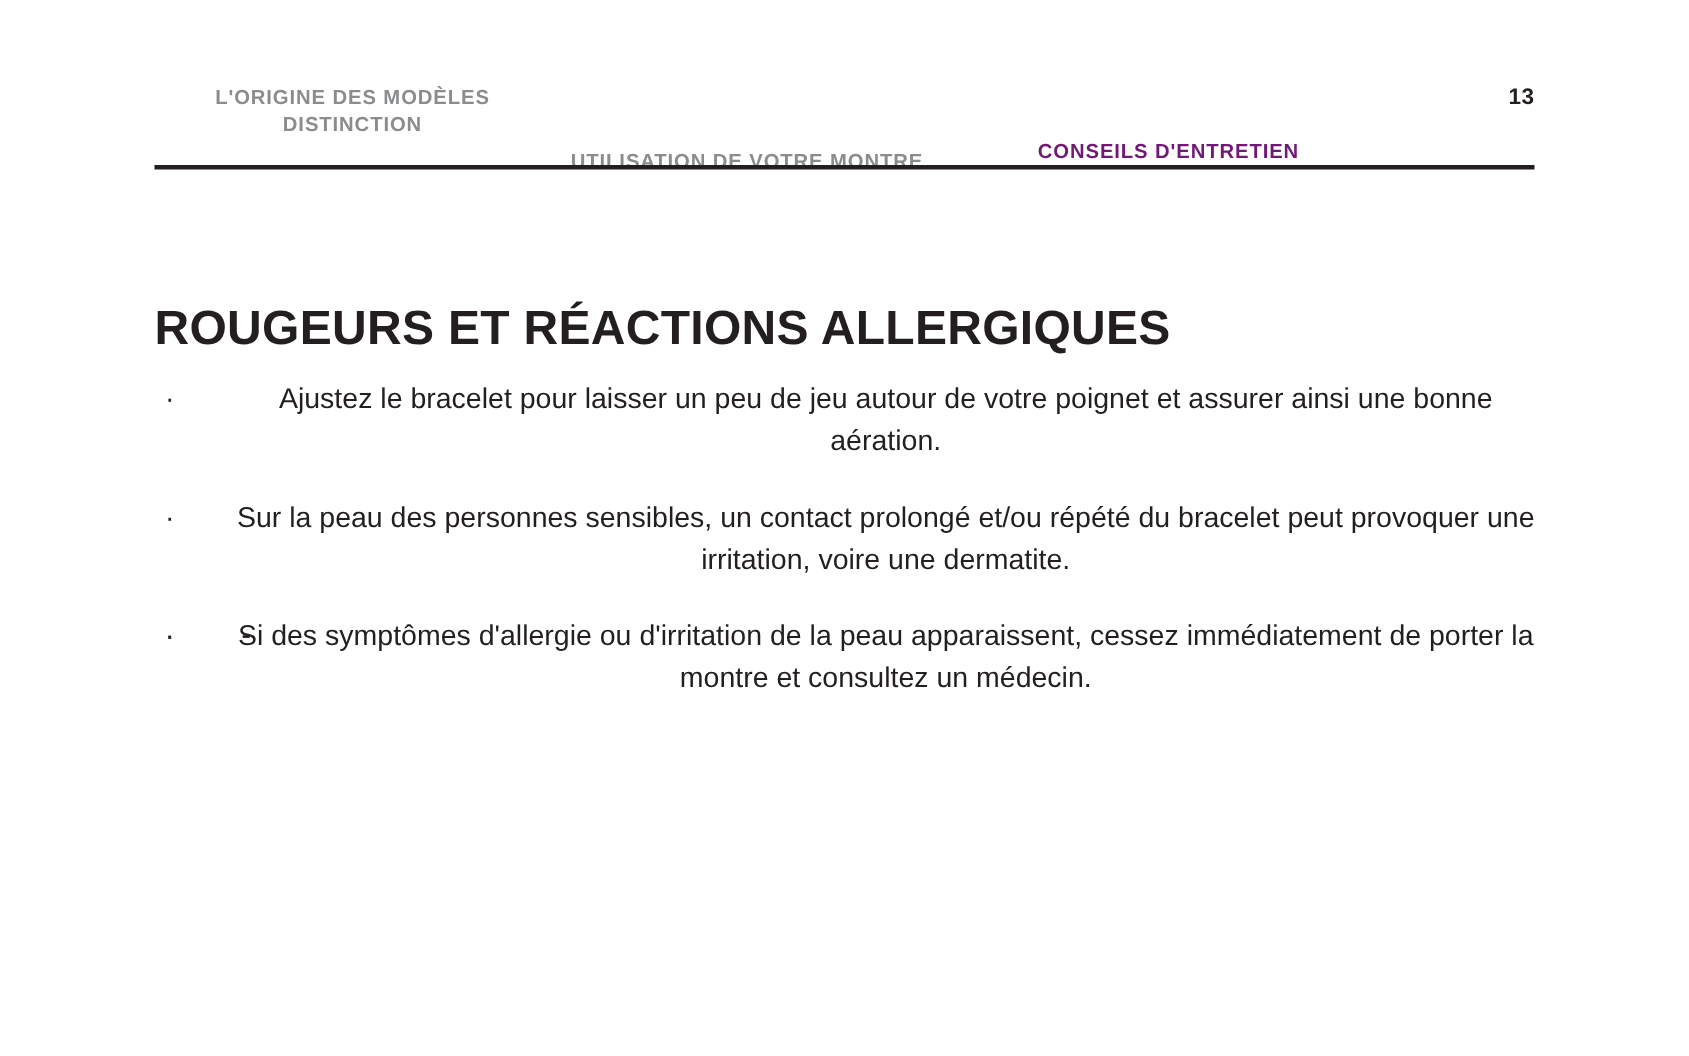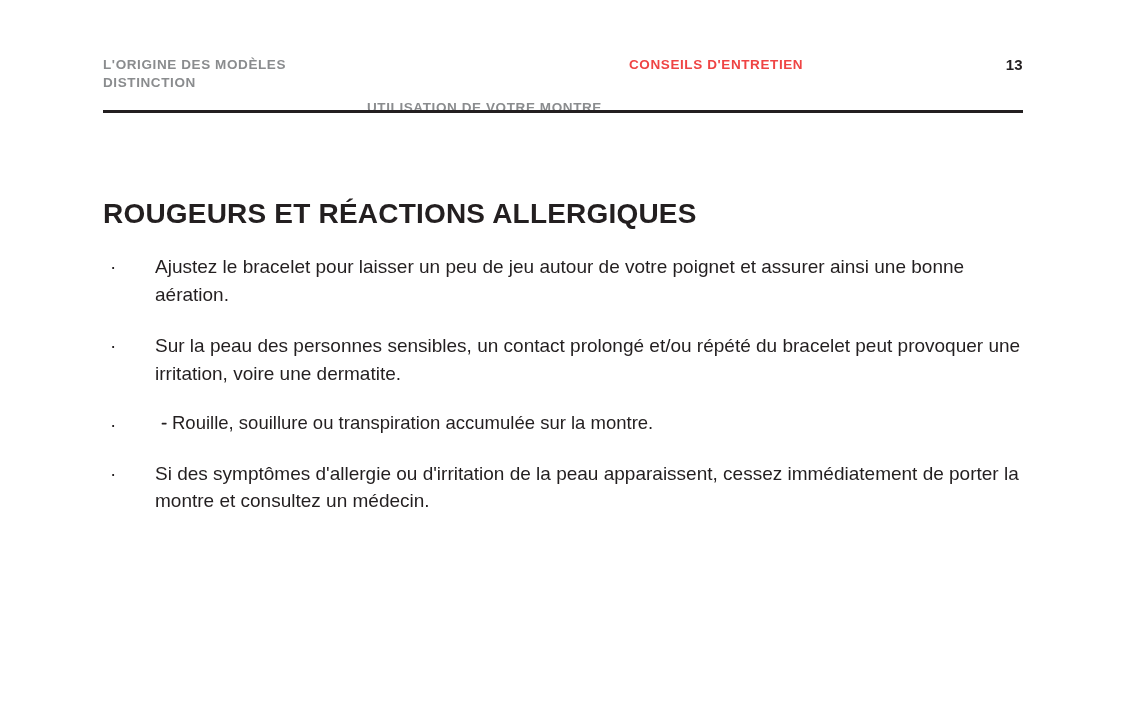--- a/index.html
+++ b/index.html
@@ -12,20 +12,21 @@
     background: #ffffff;
     font-family: "Liberation Sans", sans-serif;
     color: #231f20;
     overflow: hidden;
   }
   .page {
     position: relative;
     width: 1126px;
     height: 704px;
     background: #ffffff;
+    text-align: center;
   }
 
   
   .header {
     position: absolute;
     left: 103px;
     top: 56px;
     width: 920px;
     height: 50px;
   }
@@ -37,21 +38,22 @@
     font-size: 13.5px;
     font-weight: bold;
     letter-spacing: 0.6px;
     line-height: 1.35;
     text-transform: uppercase;
   }
   .nav-item.inactive {
     color: #8a8c8e;
   }
   .nav-item.active {
-    color: #ef4444;
+    color: #701a75;
+    margin-top: 36px;
   }
   .nav-item-1 { width: 264px; }
   .nav-item-2 { width: 262px; margin-top: 43px; }
   .nav-item-3 { width: 300px; }
 
   .page-number {
     position: absolute;
     right: 0;
     top: 0;
     font-size: 15px;
@@ -67,21 +69,21 @@
     width: 920px;
     height: 3px;
     background: #231f20;
   }
 
   
   .title {
     position: absolute;
     left: 103px;
     top: 178px;
-    font-size: 28px;
+    font-size: 32px;
     font-weight: bold;
     letter-spacing: 0.2px;
     color: #231f20;
     line-height: 1.2;
   }
 
   
   .content {
     position: absolute;
     left: 106px;
@@ -159,21 +161,20 @@
     </div>
 
     <div class="bullet-block">
       <span class="bullet-dot">·</span>
       <ul class="sub-list">
         <li class="sub-item">
           <span class="sub-dash">-</span>
         </li>
         <li class="sub-item">
           <span class="sub-dash">-</span>
-          <span>Rouille, souillure ou transpiration accumulée sur la montre.</span>
         </li>
       </ul>
     </div>
 
     <div class="bullet-block">
       <span class="bullet-dot">·</span>
       <div class="bullet-text">Si des symptômes d'allergie ou d'irritation de la peau apparaissent, cessez immédiatement de porter la montre et consultez un médecin.</div>
     </div>
 
   </div>

